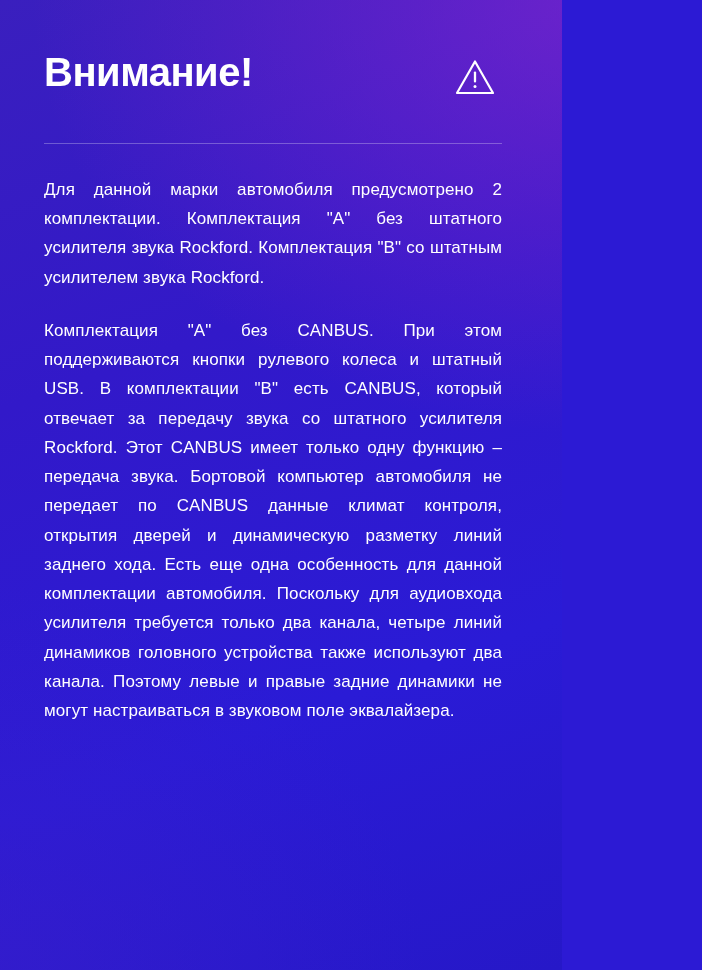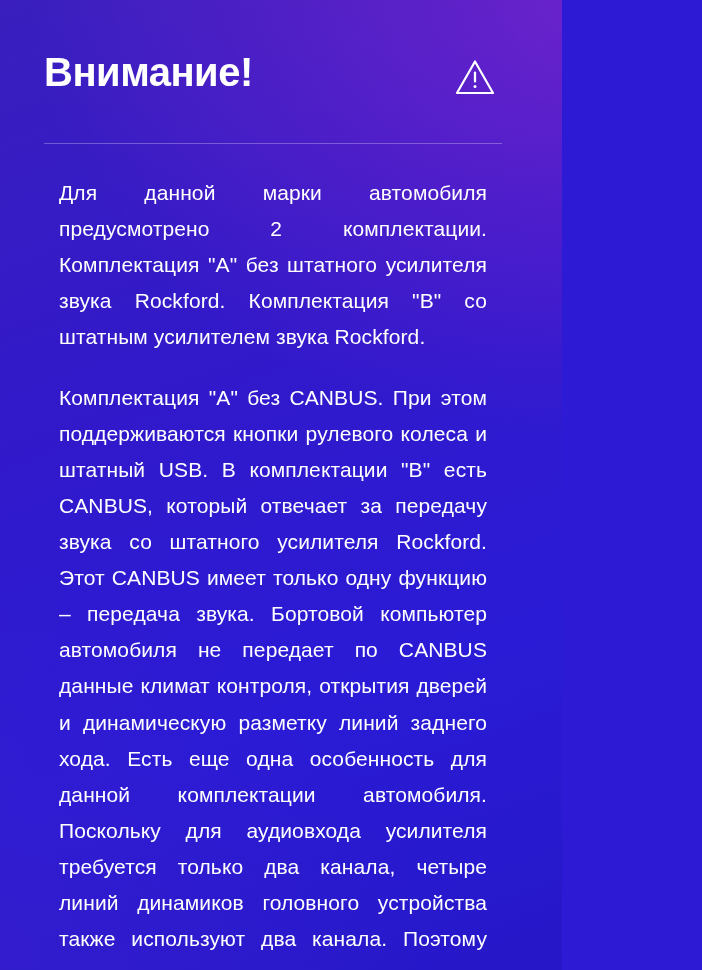--- a/index.html
+++ b/index.html
@@ -45,22 +45,22 @@
   }
   .divider {
     height: 1px;
     background: rgba(255, 255, 255, 0.28);
     margin: 41px 0 0 0;
   }
   .body-block {
     margin-top: 31px;
   }
   p {
-    margin: 15px;
-    font-size: 21px;
+    margin: 0;
+    font-size: 17px;
     line-height: 1.72;
     color: #ffffff;
     text-align: justify;
     text-justify: inter-word;
     letter-spacing: 0.1px;
   }
   p + p {
     margin-top: 24px;
   }
   p.accent {

